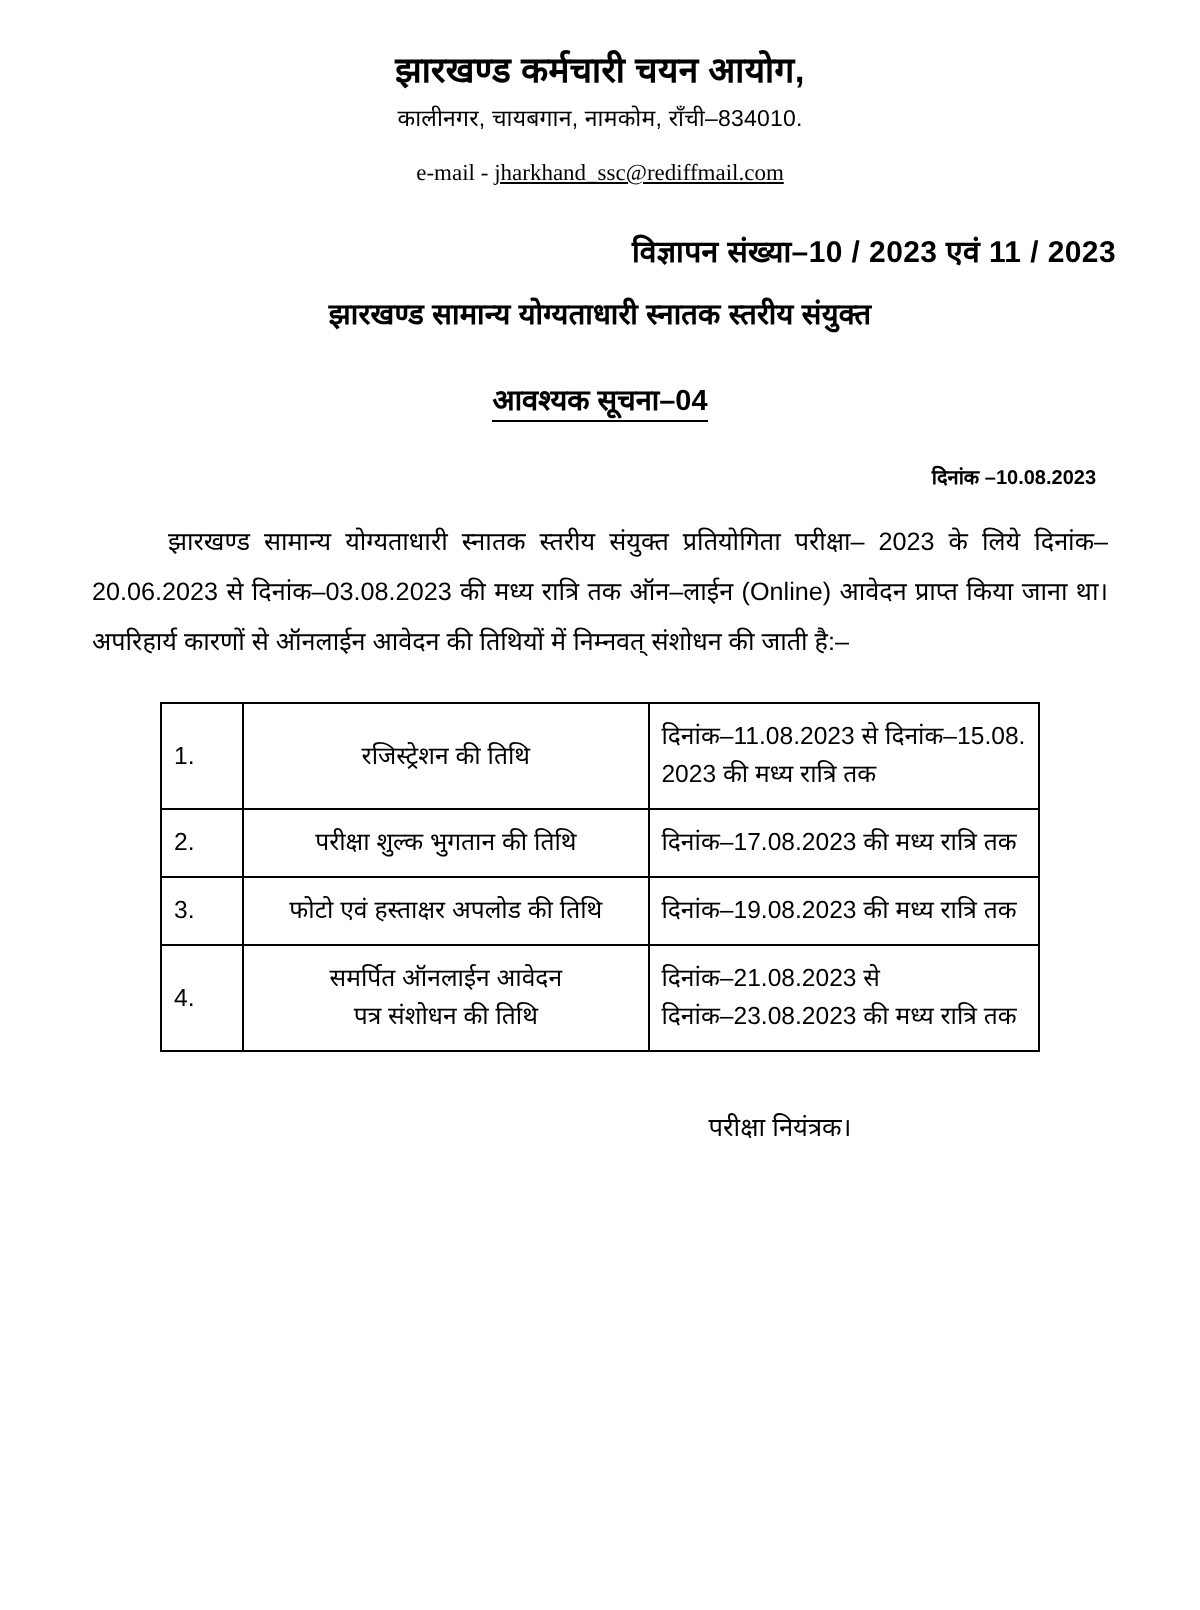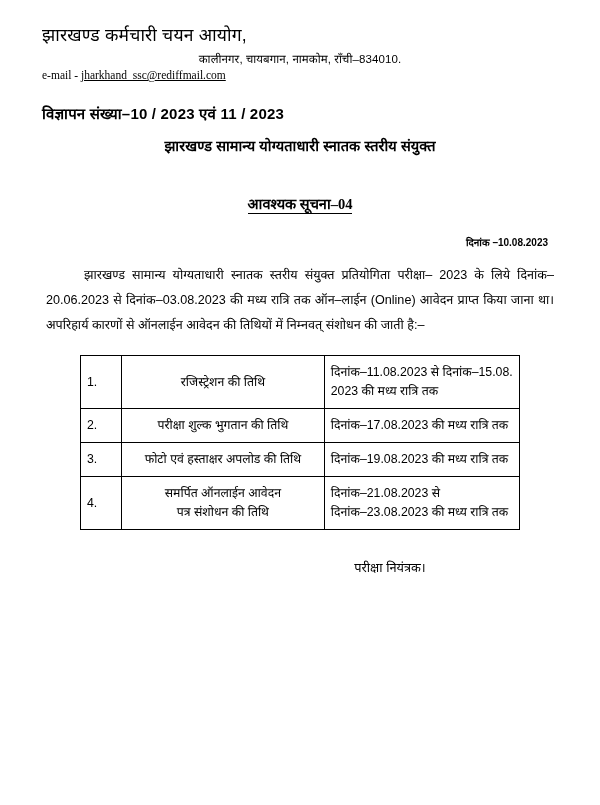--- a/index.html
+++ b/index.html
@@ -17,68 +17,70 @@
   .page {
     width: 600px;
     height: 805px;
     box-sizing: border-box;
     padding: 18px 42px 0 42px;
     position: relative;
   }
 
   
   .org-title {
-    font-family: "Liberation Sans", sans-serif;
-    font-weight: normal;
+    text-align: center;
+    font-family: "Liberation Sans", sans-serif;
+    font-weight: bold;
     font-size: 17.5px;
     letter-spacing: 0.2px;
     margin-top: 4px;
   }
   .org-address {
     text-align: center;
     font-family: Liberation Sans, sans-serif;
     font-size: 11.5px;
     margin-top: 5px;
     letter-spacing: 0.1px;
   }
   .org-email {
+    text-align: center;
     font-family: "Liberation Serif", serif;
     font-size: 11.5px;
-    margin-top: 3px;
+    margin-top: 15px;
   }
   .org-email .underline {
     text-decoration: underline;
   }
 
   
   .advt-line {
-    text-align: left;
+    text-align: right;
     font-family: "Liberation Sans", sans-serif;
     font-weight: bold;
     font-size: 15px;
     margin-top: 22px;
     letter-spacing: 0.2px;
   }
 
   .exam-title {
     text-align: center;
     font-family: "Liberation Sans", sans-serif;
     font-weight: bold;
     font-size: 14.5px;
     line-height: 1.55;
     margin-top: 12px;
     letter-spacing: 0.1px;
   }
 
   .notice-title {
     text-align: center;
-    font-family: Liberation Serif, serif;
+    font-family: Liberation Sans, sans-serif;
     font-weight: bold;
     font-size: 14.5px;
-    margin-top: 36px;
+    margin-top: 20px;
     text-decoration: none;
   }
   .notice-title span {
     border-bottom: 1px solid #000;
     padding-bottom: 1px;
   }
 
   .date-line {
     text-align: right;
     font-family: "Liberation Sans", sans-serif;

